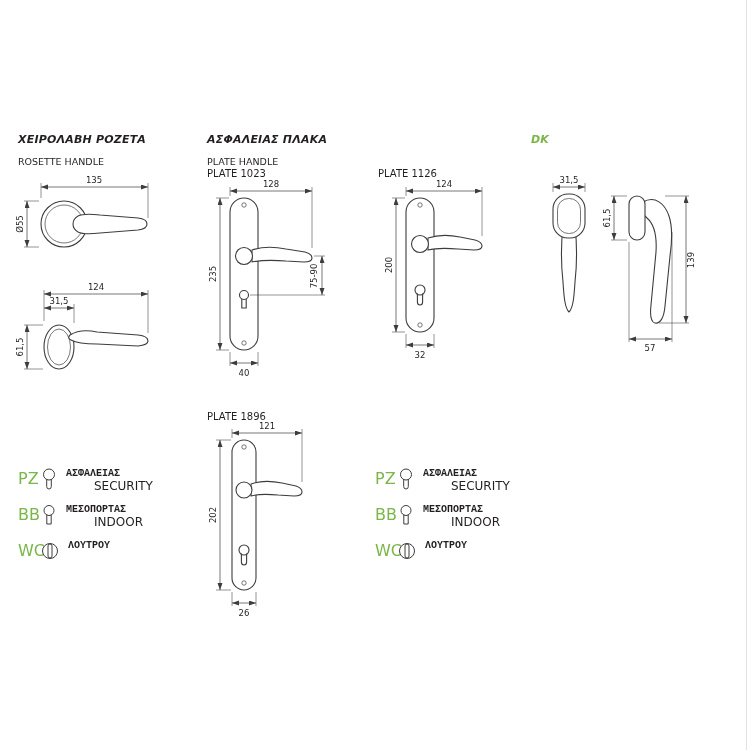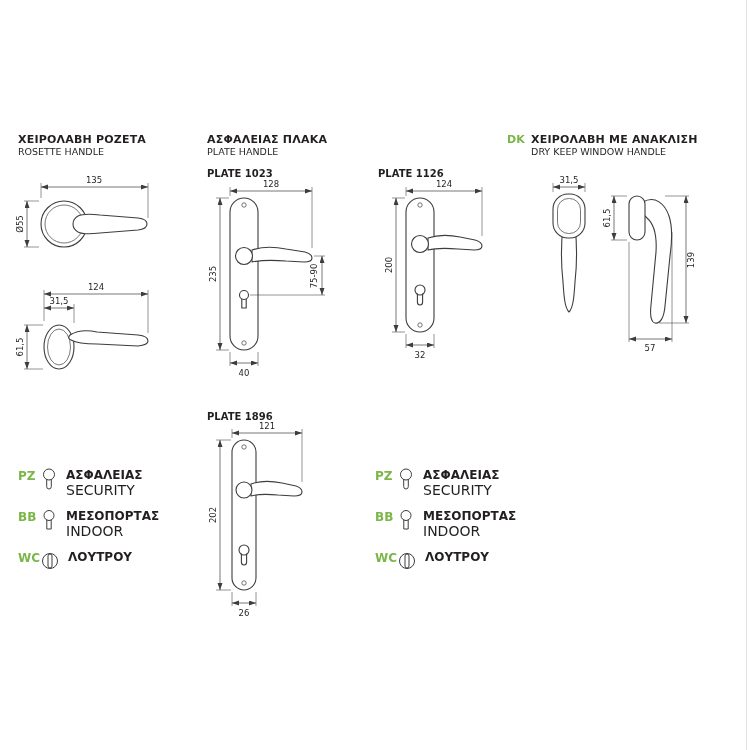--- a/index.html
+++ b/index.html
@@ -2,38 +2,38 @@
 <html><head>
 <meta charset="utf-8">
 <style>
   * { margin:0; padding:0; box-sizing:border-box; }
   html,body { width:750px; height:750px; }
   body {
     background:#ffffff; position:relative; overflow:hidden;
     font-family:"DejaVu Sans","Liberation Sans",sans-serif; color:#231f20;
   }
   .abs { position:absolute; }
-  .hdr-gr { font-size:11px; font-weight:700; letter-spacing:.2px; white-space:nowrap; }
-  .hdr-en { font-size:9.5px; margin-top:0; white-space:nowrap; }
-  .plate-name { font-size:10px; font-weight:700; }
+  .hdr-gr { font-size:11px; font-weight:700; letter-spacing:.2px; white-space:nowrap;font-style:italic; }
+  .hdr-en { font-size:9.5px; margin-top:10px; white-space:nowrap; }
+  .plate-name { font-size:10px; font-weight:400; }
   .accent { color:#7ab648; }
   svg { overflow:visible; display:block; }
   .ln  { fill:none; stroke:#3d3d3d; stroke-width:1.1; stroke-linejoin:round; }
   .lnf { fill:#ffffff; stroke:#3d3d3d; stroke-width:1.1; stroke-linejoin:round; }
   .thin{ stroke-width:.7; }
   .dim { stroke:#3d3d3d; stroke-width:.7; fill:none; }
   .ext { stroke:#3d3d3d; stroke-width:.55; }
   .dtx { font-size:8.5px; fill:#231f20; }
   .lni { fill:none; stroke:#3d3d3d; stroke-width:1; }
   .legend { width:170px; }
   .leg-item { display:flex; align-items:flex-start; margin-bottom:11px; }
-  .leg-code { color:#7ab648; font-weight:700; font-size:12px; width:23px; flex:none; padding-top:1px; }
+  .leg-code { color:#7ab648; font-weight:400; font-size:16px; width:23px; flex:none; padding-top:1px; }
   .leg-icon { flex:none; margin-right:9px; margin-top:-1px; }
-  .leg-gr { font-weight:700; font-size:12px; white-space:nowrap; }
-  .leg-en { font-size:14px; white-space:nowrap; min-height:0; }
+  .leg-gr { font-weight:700; font-size:10px; white-space:nowrap;font-family:Liberation Mono, monospace; }
+  .leg-en { font-size:12px; white-space:nowrap; min-height:0;margin-left:28px; }
 </style>
 </head>
 <body>
 
 <svg width="0" height="0" style="position:absolute" aria-hidden="true">
   <defs>
     <marker id="arr" markerWidth="8" markerHeight="6" refX="7" refY="2.5" orient="auto-start-reverse" markerUnits="userSpaceOnUse">
       <path d="M0,0 L7,2.5 L0,5 Z" fill="#3d3d3d"></path>
     </marker>
   </defs>
@@ -42,27 +42,23 @@
 <div class="abs" style="left:18px;top:133px">
   <div class="hdr-gr">ΧΕΙΡΟΛΑΒΗ ΡΟΖΕΤΑ</div>
   <div class="hdr-en">ROSETTE HANDLE</div>
 </div>
 
 <div class="abs" style="left:207px;top:133px">
   <div class="hdr-gr">ΑΣΦΑΛΕΙΑΣ ΠΛΑΚΑ</div>
   <div class="hdr-en">PLATE HANDLE</div>
 </div>
 
-<div class="abs" style="left:507px;top:133px">
+<div class="abs" style="left:531px;top:133px">
   <div style="display:flex;gap:6px">
     <span class="hdr-gr accent">DK</span>
-    <div>
-      <div class="hdr-gr">ΧΕΙΡΟΛΑΒΗ ΜΕ ΑΝΑΚΛΙΣΗ</div>
-      <div class="hdr-en">DRY KEEP WINDOW HANDLE</div>
-    </div>
   </div>
 </div>
 
 <div class="abs plate-name" style="left:207px;top:168px">PLATE 1023</div>
 <div class="abs plate-name" style="left:378px;top:168px">PLATE 1126</div>
 <div class="abs plate-name" style="left:207px;top:411px">PLATE 1896</div>
 
 <svg class="abs" style="left:18px;top:176px" width="142" height="82">
   <g>
     <line class="ext" x1="23" y1="7" x2="23" y2="22"></line>

